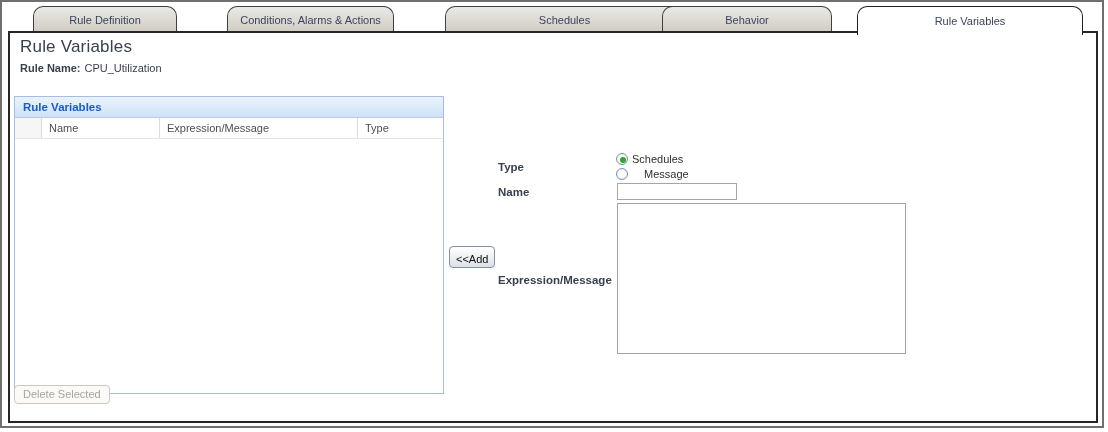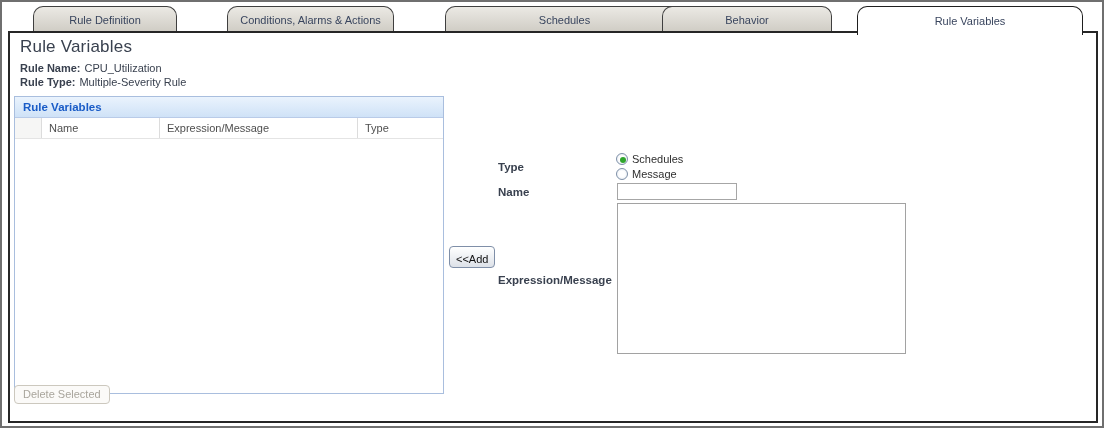--- a/index.html
+++ b/index.html
@@ -46,21 +46,21 @@
            background:linear-gradient(#ffffff,#dde1e8);border:1px solid #7f8fa8;border-radius:4px;cursor:pointer;}
 
   
   .flabel{position:absolute;font-size:11.5px;font-weight:bold;color:#39414f;}
   .lbl-type{left:488px;top:128px;}
   .lbl-name{left:488px;top:153px;}
   .lbl-expr{left:488px;top:241px;}
 
   .radio-row{position:absolute;left:606px;display:flex;align-items:center;font-size:11px;color:#2f2f2f;height:14px;}
   .radio-expression{top:119px;}
-  .radio-message{top:134px;}
+  .radio-message{top:134px;gap:12px;}
   .radio-circle{width:12px;height:12px;border-radius:50%;border:1px solid #7e90a8;background:radial-gradient(#ffffff 40%,#dfe6ee);
                 margin-right:4px;position:relative;flex:0 0 12px;}
   .radio-circle.selected::after{content:"";position:absolute;left:3px;top:3px;width:6px;height:6px;border-radius:50%;background:#2fa52c;}
 
   .name-input{position:absolute;left:607px;top:150px;width:120px;height:17px;border:1px solid #a6a6a6;background:#fff;
               font-size:11px;padding:0 3px;color:#222;outline:none;}
   .expr-area{position:absolute;left:607px;top:170px;width:289px;height:151px;border:1px solid #a2a2a2;background:#fff;
              font-size:11px;padding:2px;color:#222;resize:none;outline:none;}
 </style>
 </head>
@@ -84,23 +84,20 @@
     <span>Rule Variables</span>
   </div>
 
   <div class="panel">
     <div class="panel-inner">
 
       <div class="page-title">Rule Variables</div>
 
       <div class="meta-line meta-name">
         <b>Rule Name:</b><span>CPU_Utilization</span>
-      </div>
-      <div class="meta-line meta-type">
-        <b>Rule Type:</b><span>Multiple-Severity Rule</span>
       </div>
 
       <div class="varpanel">
         <div class="varpanel-header">Rule Variables</div>
         <div class="colrow">
           <div class="colcell col-select"></div>
           <div class="colcell col-name">Name</div>
           <div class="colcell col-expr">Expression/Message</div>
           <div class="colcell col-type">Type</div>
         </div>

